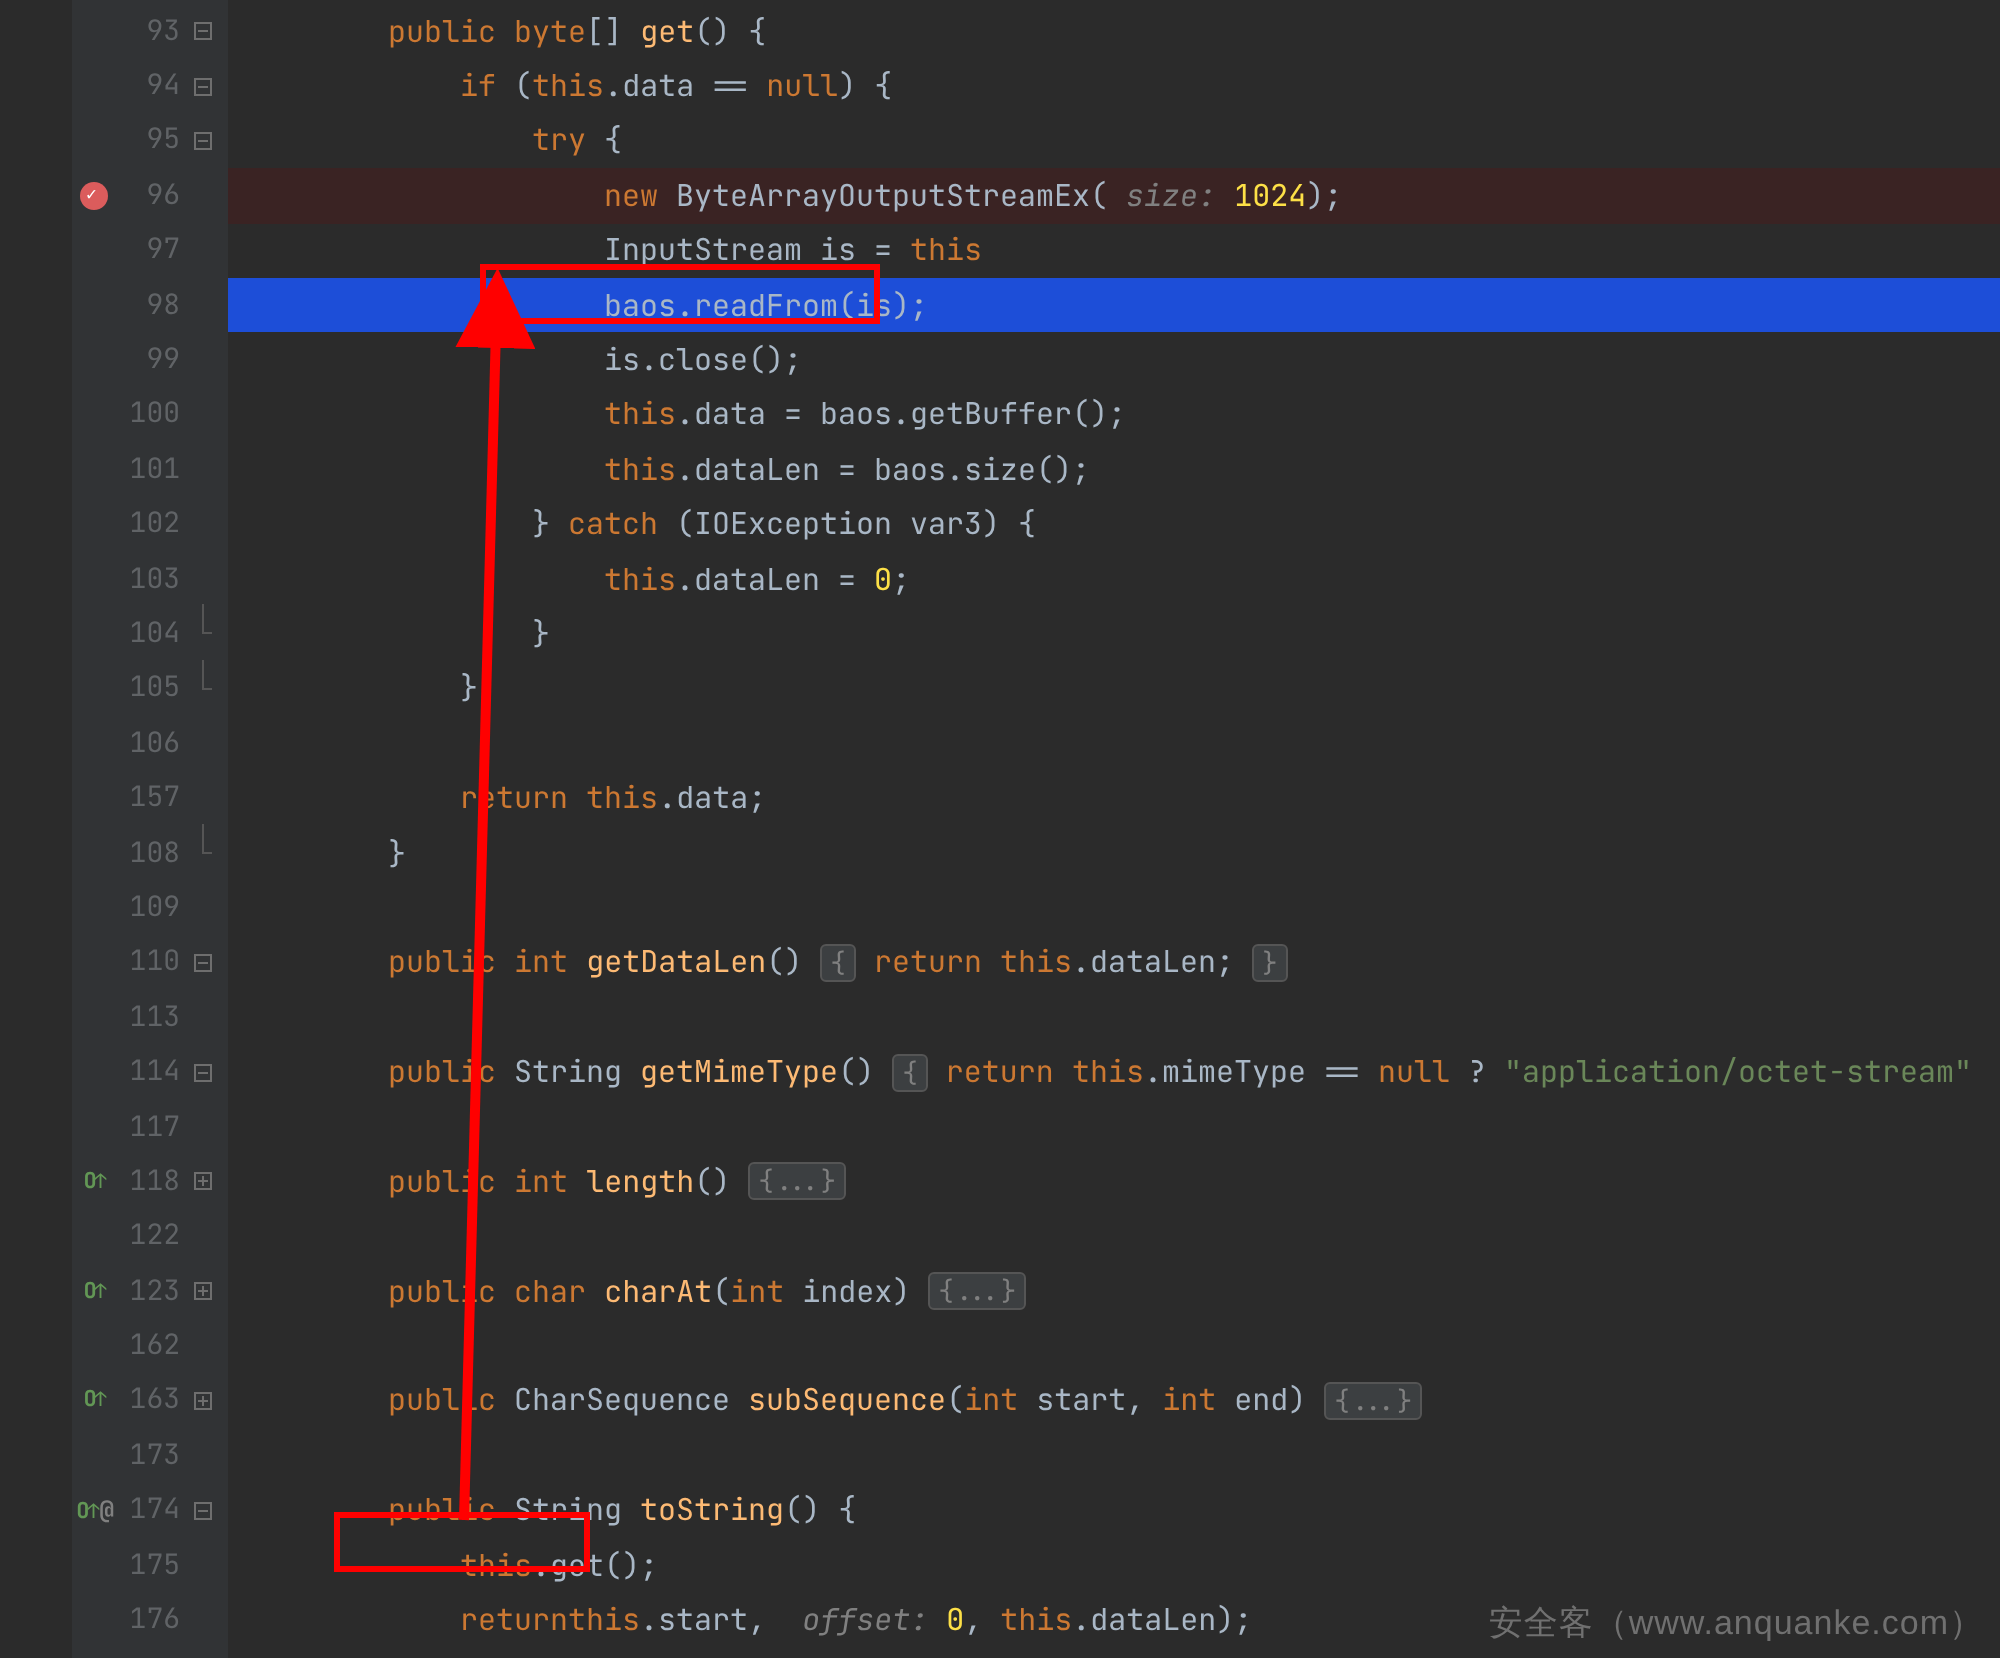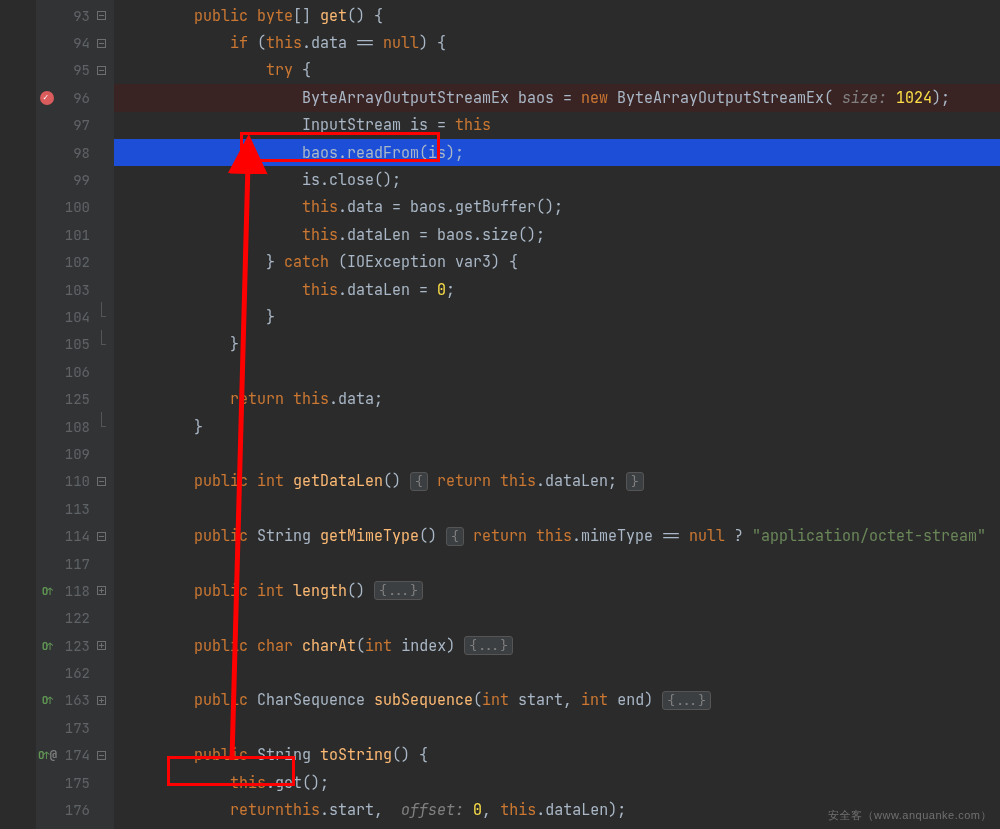--- a/index.html
+++ b/index.html
@@ -147,21 +147,21 @@
   }
   .arrow-svg {
     position: absolute;
     pointer-events: none;
     z-index: 9;
   }
   .watermark {
     position: absolute;
     right: 8px;
     bottom: 6px;
-    font-size: 11px;
+    font-size: 17px;
     color: #707070;
     font-family: sans-serif;
     letter-spacing: 0.5px;
   }
   .ind { display:inline-block; }
 </style>
 </head>
 <body>
 
 <div class="editor">
@@ -261,21 +261,21 @@
       </div>
       <div class="gutter-row">
         <div class="marker-col"></div>
         <div class="ln">106</div>
         <div class="fold-col">
           <div class="fold-line"></div>
         </div>
       </div>
       <div class="gutter-row">
         <div class="marker-col"></div>
-        <div class="ln">125</div>
+        <div class="ln">157</div>
         <div class="fold-col">
           <div class="fold-line"></div>
         </div>
       </div>
       <div class="gutter-row">
         <div class="marker-col"></div>
         <div class="ln">108</div>
         <div class="fold-col">
           <div class="fold-end"></div>
         </div>
@@ -384,21 +384,21 @@
         <div class="ln">176</div>
         <div class="fold-col">
           <div class="fold-line"></div>
         </div>
       </div>
     </div>
   <div class="code" id="code">
       <div class="code-row"><span class="ind">        </span><span class="kw">public</span><span></span><span></span><span></span><span class="kw"> byte</span><span>[] </span><span class="fn">get</span><span>() {</span></div>
       <div class="code-row"><span class="ind">            </span><span class="kw">if</span><span> (</span><span class="kw">this</span><span>.data == </span><span class="kw">null</span><span>) {</span></div>
       <div class="code-row"><span class="ind">                </span><span class="kw">try</span><span> {</span></div>
-      <div class="code-row bp-line"><span class="ind">                    </span><span>ByteArrayOutputStreamEx baos = </span><span class="kw">new</span><span> ByteArrayOutputStreamEx( </span><span class="param">size:</span><span> </span><span class="num">1024</span><span>);</span></div>
+      <div class="code-row bp-line"><span class="ind">                    </span><span class="kw">new</span><span> ByteArrayOutputStreamEx( </span><span class="param">size:</span><span> </span><span class="num">1024</span><span>);</span></div>
       <div class="code-row"><span class="ind">                    </span><span>InputStream is = </span><span class="kw">this</span></div>
       <div class="code-row hl-line"><span class="ind">                    </span><span>baos.readFrom(is);</span></div>
       <div class="code-row"><span class="ind">                    </span><span>is.close();</span></div>
       <div class="code-row"><span class="ind">                    </span><span class="kw">this</span><span>.data = baos.getBuffer();</span></div>
       <div class="code-row"><span class="ind">                    </span><span class="kw">this</span><span>.dataLen = baos.size();</span></div>
       <div class="code-row"><span class="ind">                </span><span>} </span><span class="kw">catch</span><span> (IOException var3) {</span></div>
       <div class="code-row"><span class="ind">                    </span><span class="kw">this</span><span>.dataLen = </span><span class="num">0</span><span>;</span></div>
       <div class="code-row"><span class="ind">                </span><span>}</span></div>
       <div class="code-row"><span class="ind">            </span><span>}</span></div>
       <div class="code-row"><span></span></div>

